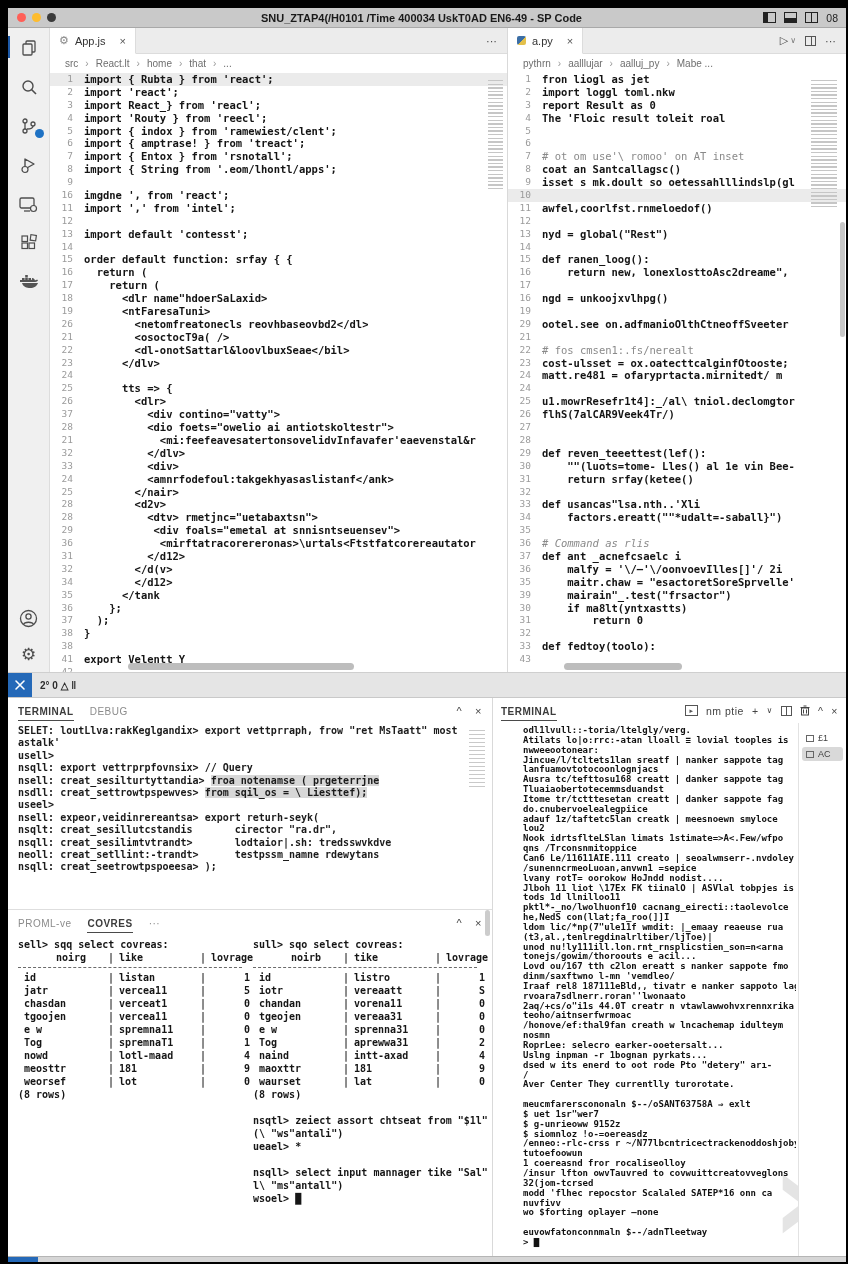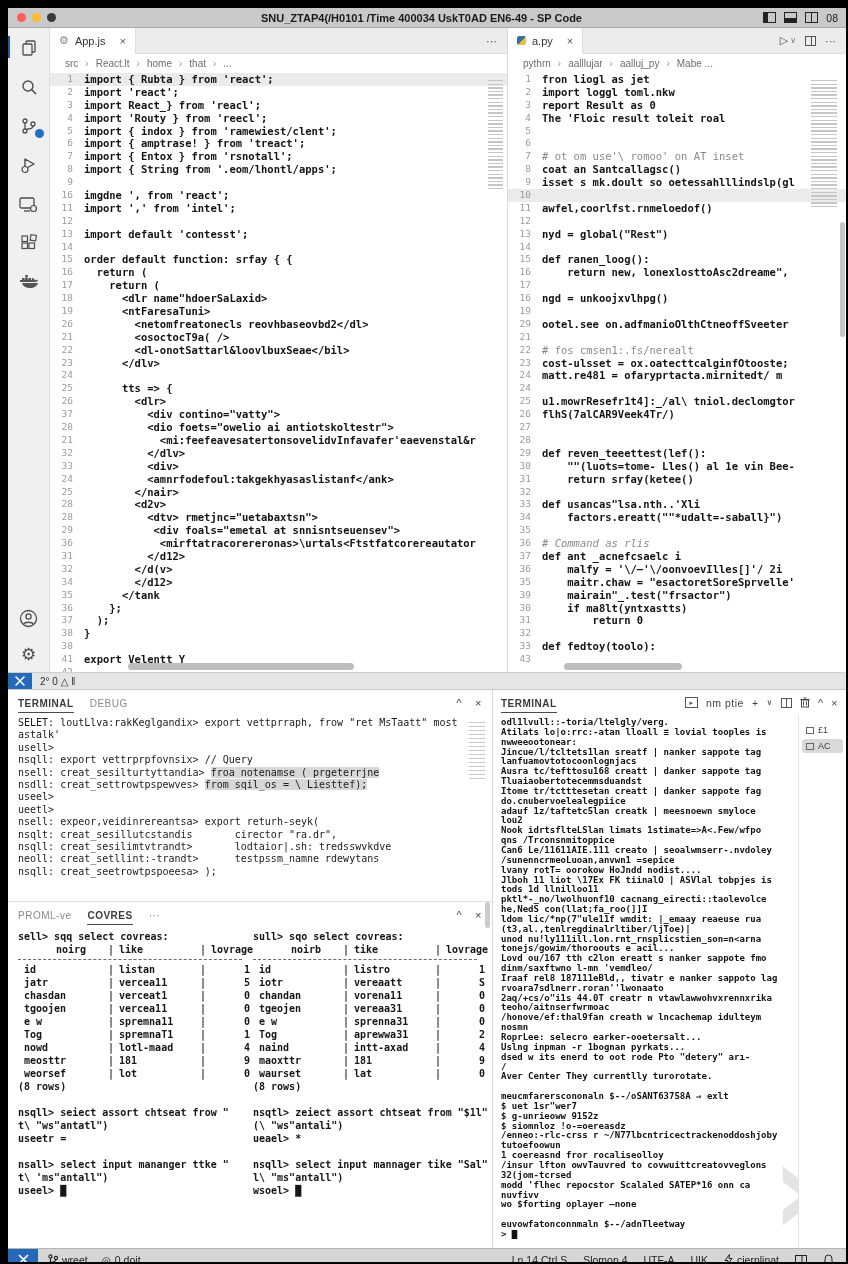--- a/index.html
+++ b/index.html
@@ -52,36 +52,36 @@
   .cl.cmi .ct{color:#8a8a8a;font-style:italic;font-weight:500;}
   .mm{position:absolute;background:repeating-linear-gradient(to bottom,#c6c6c6 0 1.5px,transparent 1.5px 3.6px);}
   .mm-left{right:4px;top:8px;width:15px;height:112px;}
   .mm-right{right:9px;top:8px;width:26px;height:128px;}
   .hscroll{position:absolute;bottom:2px;height:7px;background:#bdbdbd;border-radius:4px;}
   .hs-left{left:78px;width:226px;}
   .hs-right{left:56px;width:118px;}
   .vthumb{position:absolute;right:1px;top:150px;width:5px;height:115px;background:#c7c7c7;border-radius:3px;}
 
   
-  .midbar{height:18px;background:#e5e5e5;border-top:1px solid #cfcfcf;border-bottom:1px solid #c9c9c9;display:flex;font-size:10px;color:#2e2e2e;flex:0 0 auto;}
+  .midbar{height:26px;background:#e5e5e5;border-top:1px solid #cfcfcf;border-bottom:1px solid #c9c9c9;display:flex;font-size:10px;color:#2e2e2e;flex:0 0 auto;font-weight:bold;}
   .mb-remote{width:24px;height:100%;background:#2569b8;display:flex;align-items:center;justify-content:center;flex:0 0 auto;}
   .mb-left{display:flex;align-items:center;gap:6px;padding-left:8px;}
   .mb-right{margin-left:auto;display:flex;align-items:center;gap:18px;padding-right:10px;margin-top:48px;}
   .mb-right svg{display:block;}
 
   
   .panels{display:flex;height:558px;flex:0 0 auto;background:#fff;}
   .panel-left{width:485px;border-right:1px solid #d9d9d9;display:flex;flex-direction:column;}
   .pane-term{height:212px;border-bottom:1px solid #dedede;position:relative;overflow:hidden;}
   .pane-head{height:25px;display:flex;align-items:center;gap:16px;padding:0 10px;font-size:10px;letter-spacing:.5px;color:#3c3c3c;}
   .ph-tab{padding:5px 0 3px;}
   .ph-tab.on{border-bottom:1px solid #4a4a4a;font-weight:700;}
   .ph-tab.off{color:#8b8b8b;}
   .ph-actions{margin-left:auto;display:flex;gap:13px;color:#444;font-size:11px;align-items:center;}
-  .term-body{font-family:"DejaVu Sans Mono",monospace;font-size:10px;font-weight:400;color:#1b1b1b;line-height:12.4px;padding:2px 10px;}
+  .term-body{font-family:"DejaVu Sans Mono",monospace;font-size:10px;font-weight:700;color:#1b1b1b;line-height:12.4px;padding:2px 10px;}
   .tl{height:12.4px;white-space:pre;overflow:hidden;}
   .sel{background:#d7d7d7;}
   .mini-sq{position:absolute;right:7px;top:32px;width:16px;height:58px;background:repeating-linear-gradient(to bottom,#c9c9c9 0 1.5px,transparent 1.5px 4px);}
   .pane-covres{flex:1;position:relative;overflow:hidden;}
   .covres-body{display:flex;padding:3px 0 0 10px;font-family:"DejaVu Sans Mono",monospace;font-size:10px;font-weight:600;color:#161616;line-height:13px;}
   .cov-col{width:235px;}
   .cov-prompt{white-space:pre;}
   .cov-hr,.cov-r{display:flex;white-space:pre;}
   .ca{width:88px;padding-left:6px;overflow:hidden;}
   .cb{width:92px;position:relative;padding-left:13px;overflow:hidden;}
@@ -94,21 +94,21 @@
   .cov-after{margin-top:13px;}
   .cov-line{height:13px;white-space:pre;overflow:hidden;}
   .cov-scroll{position:absolute;right:2px;top:0px;width:5px;height:26px;background:#ccc;border-radius:3px;}
 
   .panel-right{flex:1;display:flex;flex-direction:column;position:relative;overflow:hidden;}
   .pr-head{height:25px;display:flex;align-items:center;padding:0 8px;font-size:10px;letter-spacing:.5px;color:#3c3c3c;flex:0 0 auto;}
   .pr-head .title{font-weight:700;border-bottom:1px solid #4a4a4a;padding:5px 0 3px;}
   .pr-actions{margin-left:auto;display:flex;align-items:center;gap:8px;color:#444;font-size:10.5px;}
   .shellbox{width:13px;height:11px;border:1px solid #555;display:flex;align-items:center;justify-content:center;font-size:7px;color:#555;}
   .pr-body{flex:1;display:flex;position:relative;overflow:hidden;}
-  .pr-lines{flex:1;font-family:"DejaVu Sans Mono",monospace;font-size:9px;font-weight:600;line-height:9.85px;color:#121212;padding:3px 2px 0 8px;overflow:hidden;position:relative;z-index:1;}
+  .pr-lines{flex:1;font-family:"DejaVu Sans Mono",monospace;font-size:9px;font-weight:600;line-height:9.85px;color:#121212;padding:3px 2px 0 8px;overflow:hidden;position:relative;z-index:1;margin-left:22px;}
   .trl{height:9.85px;white-space:pre;overflow:hidden;}
   .trl.b{font-weight:800;}
   .pr-rail{width:48px;border-left:1px solid #e2e2e2;padding-top:6px;font-size:9px;color:#3f3f3f;flex:0 0 auto;z-index:1;background:#fff;}
   .rail-item{display:flex;align-items:center;gap:4px;padding:2px 4px;margin:2px 3px;border-radius:3px;}
   .rail-item.on{background:#d9d9d9;}
   .rail-ic{width:8px;height:7px;border:1px solid #666;flex:0 0 auto;}
   .watermark{position:absolute;right:22px;bottom:-6px;font-size:130px;line-height:1;color:#e4e4e4;font-weight:700;z-index:0;font-family:"DejaVu Sans",sans-serif;}
   .pr-scroll{position:absolute;right:1px;top:30px;width:6px;height:80px;background:#e0e0e0;border-radius:3px;}
 
   
@@ -443,21 +443,20 @@
           </div>
           <div class="term-body">
 
           <div class="tl"><span>SELET: loutLlva:rakKeglgandix&gt; export vettprraph, frow "ret MsTaatt" most</span><span class="sel"></span></div>
               <div class="tl"><span>astalk'</span><span class="sel"></span></div>
               <div class="tl"><span>usell&gt;</span><span class="sel"></span></div>
               <div class="tl"><span>nsqll: export vettrprpfovnsix&gt; // Query</span><span class="sel"></span></div>
               <div class="tl"><span>nsell: creat_sesilturtyttandia&gt; </span><span class="sel">froa notenamse ( prgeterrjne</span></div>
               <div class="tl"><span>nsdll: creat_settrowtpspewves&gt; </span><span class="sel">from sqil_os = \ Liesttef);</span></div>
               <div class="tl"><span>useel&gt;</span><span class="sel"></span></div>
-              <div class="tl"><span>ueetl&gt;</span><span class="sel"></span></div>
               <div class="tl"><span>nsell: expeor,veidinrereantsa&gt; export returh-seyk(</span><span class="sel"></span></div>
               <div class="tl"><span>nsqlt: creat_sesillutcstandis       cirector "ra.dr",</span><span class="sel"></span></div>
               <div class="tl"><span>nsqll: creat_sesilimtvtrandt&gt;       lodtaior|.sh: tredsswvkdve</span><span class="sel"></span></div>
               <div class="tl"><span>neoll: creat_setllint:-trandt&gt;      testpssm_namne rdewytans</span><span class="sel"></span></div>
               <div class="tl"><span>nsqll: creat_seetrowtpspoeesa&gt; );</span><span class="sel"></span></div>
             </div>
           <div class="mini-sq"></div>
         </div>
         <div class="pane-covres">
           <div class="pane-head">
@@ -482,30 +481,20 @@
                   <div class="cov-r"><span class="ca">jatr</span><span class="cb">vercea11</span><span class="cc">5</span></div>
                   <div class="cov-r"><span class="ca">chasdan</span><span class="cb">verceat1</span><span class="cc">0</span></div>
                   <div class="cov-r"><span class="ca">tgoojen</span><span class="cb">vercea11</span><span class="cc">0</span></div>
                   <div class="cov-r"><span class="ca">e w</span><span class="cb">spremna11</span><span class="cc">0</span></div>
                   <div class="cov-r"><span class="ca">Tog</span><span class="cb">spremnaT1</span><span class="cc">1</span></div>
                   <div class="cov-r"><span class="ca">nowd</span><span class="cb">lotl-maad</span><span class="cc">4</span></div>
                   <div class="cov-r"><span class="ca">meosttr</span><span class="cb">181</span><span class="cc">9</span></div>
                   <div class="cov-r"><span class="ca">weorsef</span><span class="cb">lot</span><span class="cc">0</span></div>
                 </div>
               <div class="cov-foot">(8 rows)</div>
-              <div class="cov-after">
-
-              <div class="cov-line">nsqll&gt; seiect assort chtseat frow "</div>
-                  <div class="cov-line">t\ "ws"antatl")</div>
-                  <div class="cov-line">useetr =</div>
-                  <div class="cov-line"></div>
-                  <div class="cov-line">nsall&gt; select input mananger ttke "</div>
-                  <div class="cov-line">t\ 'ms"antall")</div>
-                  <div class="cov-line">useel&gt; █</div>
-                </div>
             </div>
             <div class="cov-col">
               <div class="cov-prompt">sull&gt; sqo select covreas:</div>
               <div class="cov-hr">
                 <span class="ca">noirb</span><span class="cb">tike</span><span class="cc">lovrage</span>
               </div>
               <div class="cov-sep"></div>
               <div>
 
               <div class="cov-r"><span class="ca">id</span><span class="cb">listro</span><span class="cc">1</span></div>

